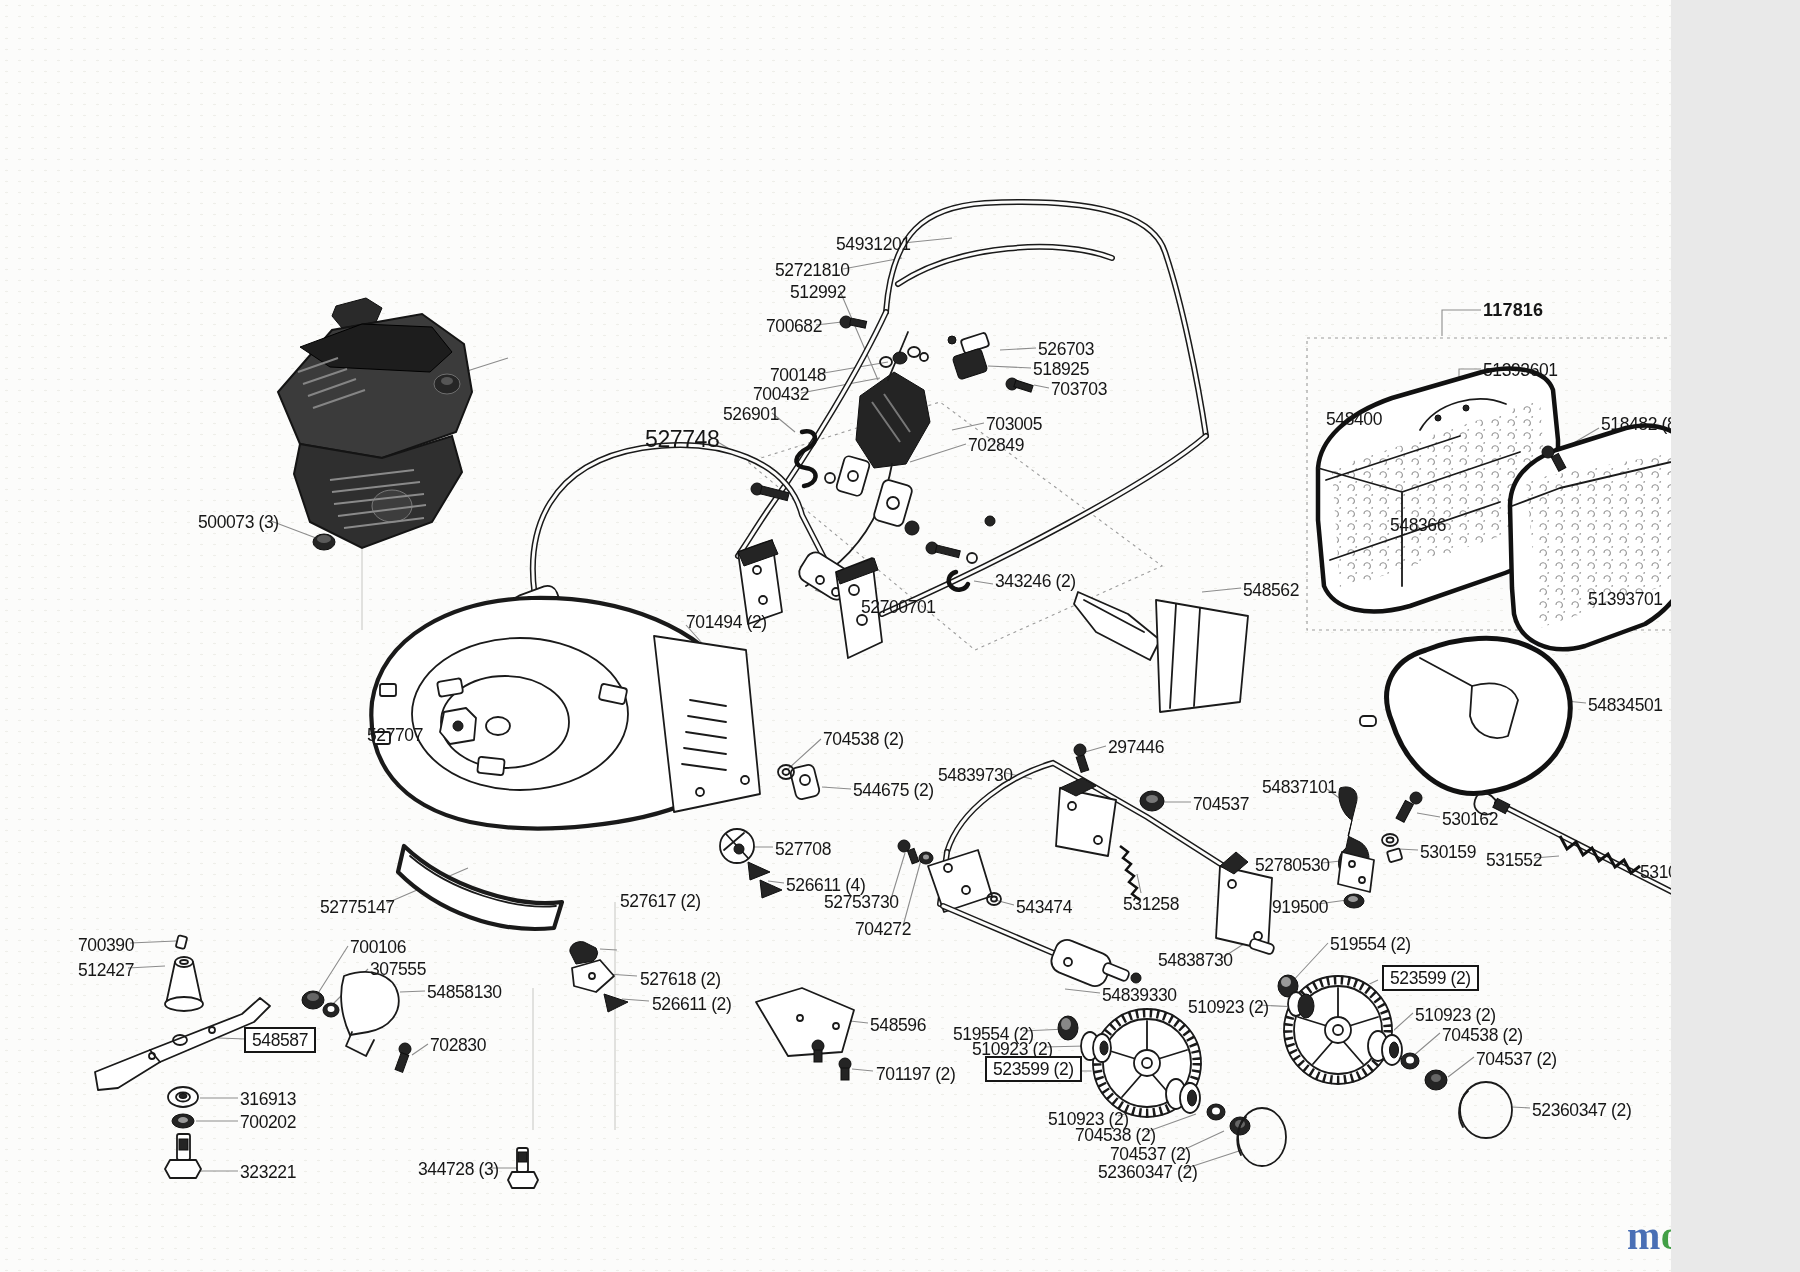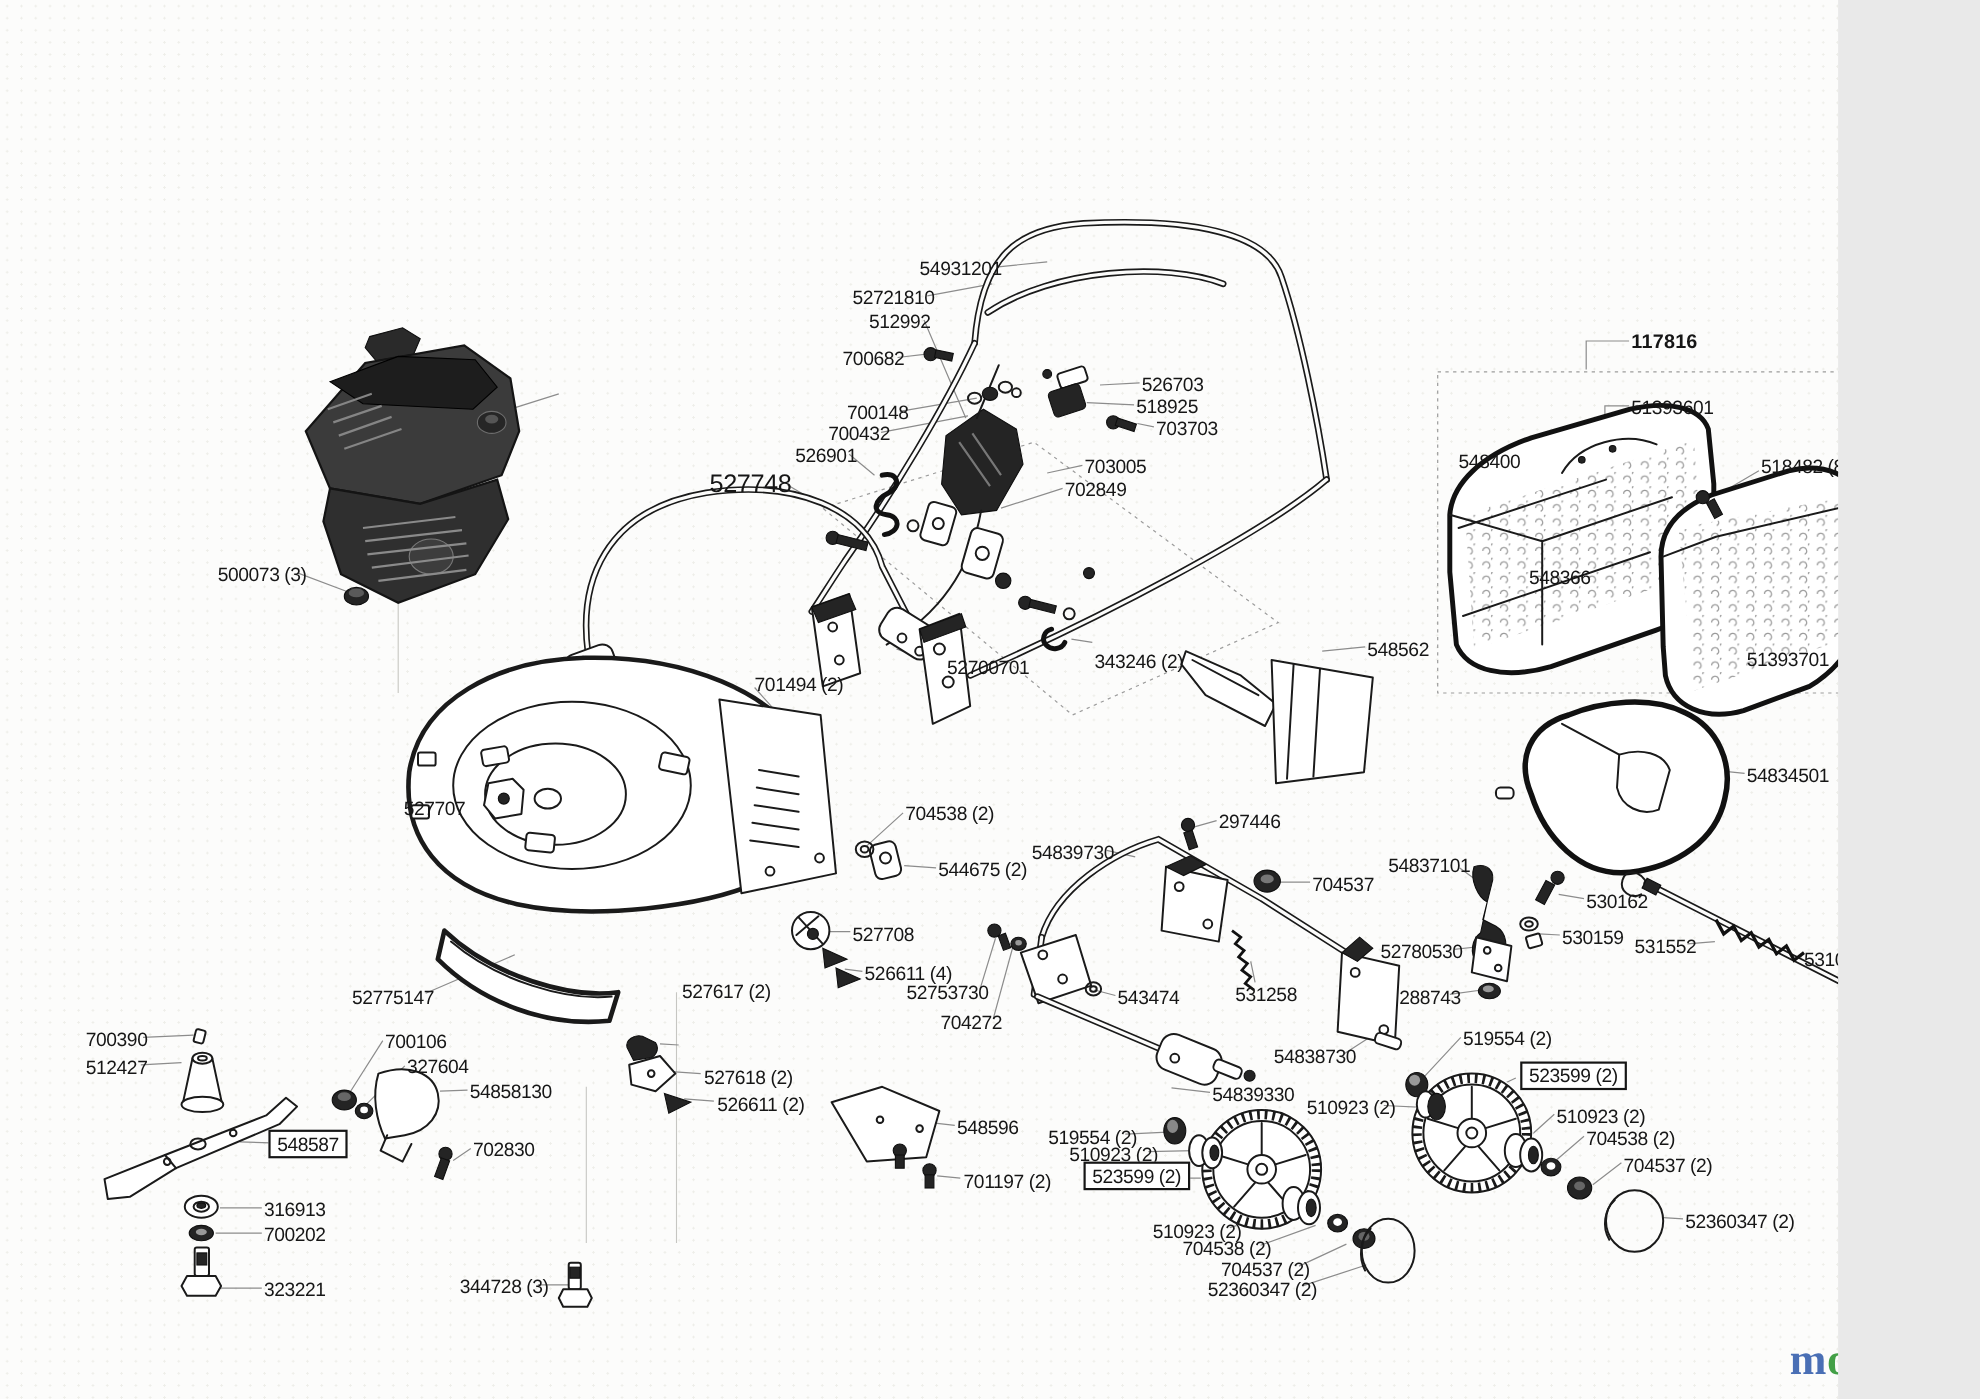--- a/index.html
+++ b/index.html
@@ -358,21 +358,21 @@
 <span class="lbl" style="left:766px;top:317px">700682</span>
 <span class="lbl" style="left:1038px;top:340px">526703</span>
 <span class="lbl" style="left:1033px;top:360px">518925</span>
 <span class="lbl" style="left:1051px;top:380px">703703</span>
 <span class="lbl" style="left:770px;top:366px">700148</span>
 <span class="lbl" style="left:753px;top:385px">700432</span>
 <span class="lbl" style="left:723px;top:405px">526901</span>
 <span class="lbl big" style="left:645px;top:427px">527748</span>
 <span class="lbl" style="left:986px;top:415px">703005</span>
 <span class="lbl" style="left:968px;top:436px">702849</span>
-<span class="lbl" style="left:995px;top:592px">343246 (2)</span>
+<span class="lbl" style="left:995px;top:572px">343246 (2)</span>
 <span class="lbl" style="left:861px;top:598px">52700701</span>
 <span class="lbl" style="left:686px;top:613px">701494 (2)</span>
 <span class="lbl bold" style="left:1483px;top:301px">117816</span>
 <span class="lbl" style="left:1483px;top:361px">51393601</span>
 <span class="lbl" style="left:1326px;top:410px">548400</span>
 <span class="lbl" style="left:1601px;top:415px">518482 (8)</span>
 <span class="lbl" style="left:1390px;top:516px">548366</span>
 <span class="lbl" style="left:1588px;top:590px">51393701</span>
 <span class="lbl" style="left:1243px;top:581px">548562</span>
 <span class="lbl" style="left:1588px;top:696px">54834501</span>
@@ -381,21 +381,21 @@
 <span class="lbl" style="left:853px;top:781px">544675 (2)</span>
 <span class="lbl" style="left:938px;top:766px">54839730</span>
 <span class="lbl" style="left:1108px;top:738px">297446</span>
 <span class="lbl" style="left:1193px;top:795px">704537</span>
 <span class="lbl" style="left:1262px;top:778px">54837101</span>
 <span class="lbl" style="left:1442px;top:810px">530162</span>
 <span class="lbl" style="left:1420px;top:843px">530159</span>
 <span class="lbl" style="left:1486px;top:851px">531552</span>
 <span class="lbl" style="left:1640px;top:863px">531026</span>
 <span class="lbl" style="left:1255px;top:856px">52780530</span>
-<span class="lbl" style="left:1272px;top:898px">288743</span>
+<span class="lbl" style="left:1272px;top:898px">919500</span>
 <span class="lbl" style="left:1123px;top:895px">531258</span>
 <span class="lbl" style="left:1016px;top:898px">543474</span>
 <span class="lbl" style="left:824px;top:893px">52753730</span>
 <span class="lbl" style="left:855px;top:920px">704272</span>
 <span class="lbl" style="left:775px;top:840px">527708</span>
 <span class="lbl" style="left:786px;top:876px">526611 (4)</span>
 <span class="lbl" style="left:1158px;top:951px">54838730</span>
 <span class="lbl" style="left:1102px;top:986px">54839330</span>
 <span class="lbl" style="left:1330px;top:935px">519554 (2)</span>
 <span class="lbl boxed" style="left:1382px;top:965px">523599 (2)</span>
@@ -413,21 +413,21 @@
 <span class="lbl" style="left:1098px;top:1163px">52360347 (2)</span>
 <span class="lbl" style="left:870px;top:1016px">548596</span>
 <span class="lbl" style="left:876px;top:1065px">701197 (2)</span>
 <span class="lbl" style="left:620px;top:892px">527617 (2)</span>
 <span class="lbl" style="left:640px;top:970px">527618 (2)</span>
 <span class="lbl" style="left:652px;top:995px">526611 (2)</span>
 <span class="lbl" style="left:320px;top:898px">52775147</span>
 <span class="lbl" style="left:78px;top:936px">700390</span>
 <span class="lbl" style="left:78px;top:961px">512427</span>
 <span class="lbl" style="left:350px;top:938px">700106</span>
-<span class="lbl" style="left:370px;top:960px">327604</span>
+<span class="lbl" style="left:370px;top:960px">307555</span>
 <span class="lbl" style="left:427px;top:983px">54858130</span>
 <span class="lbl boxed" style="left:244px;top:1027px">548587</span>
 <span class="lbl" style="left:430px;top:1036px">702830</span>
 <span class="lbl" style="left:240px;top:1090px">316913</span>
 <span class="lbl" style="left:240px;top:1113px">700202</span>
 <span class="lbl" style="left:240px;top:1163px">323221</span>
 <span class="lbl" style="left:418px;top:1160px">344728 (3)</span>
 <span class="lbl" style="left:198px;top:513px">500073 (3)</span>
 
 

